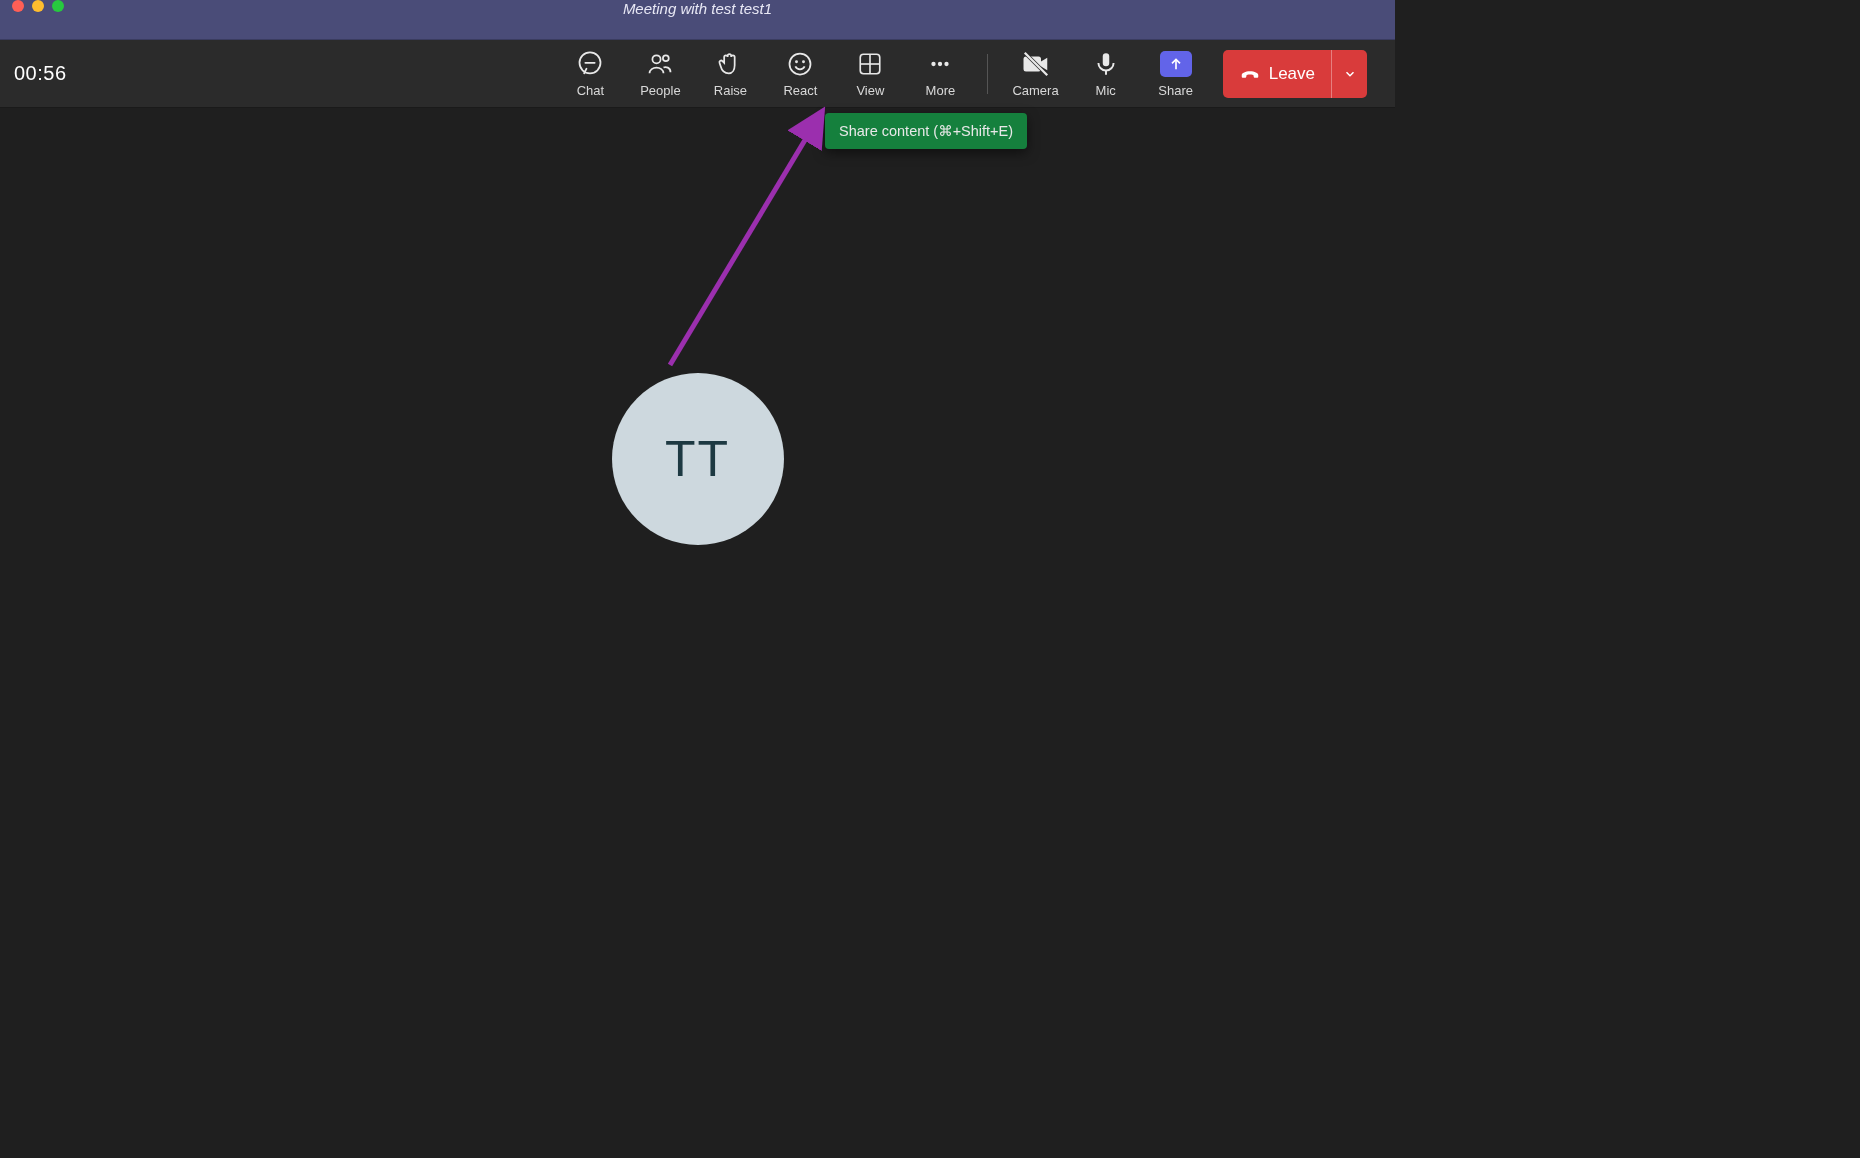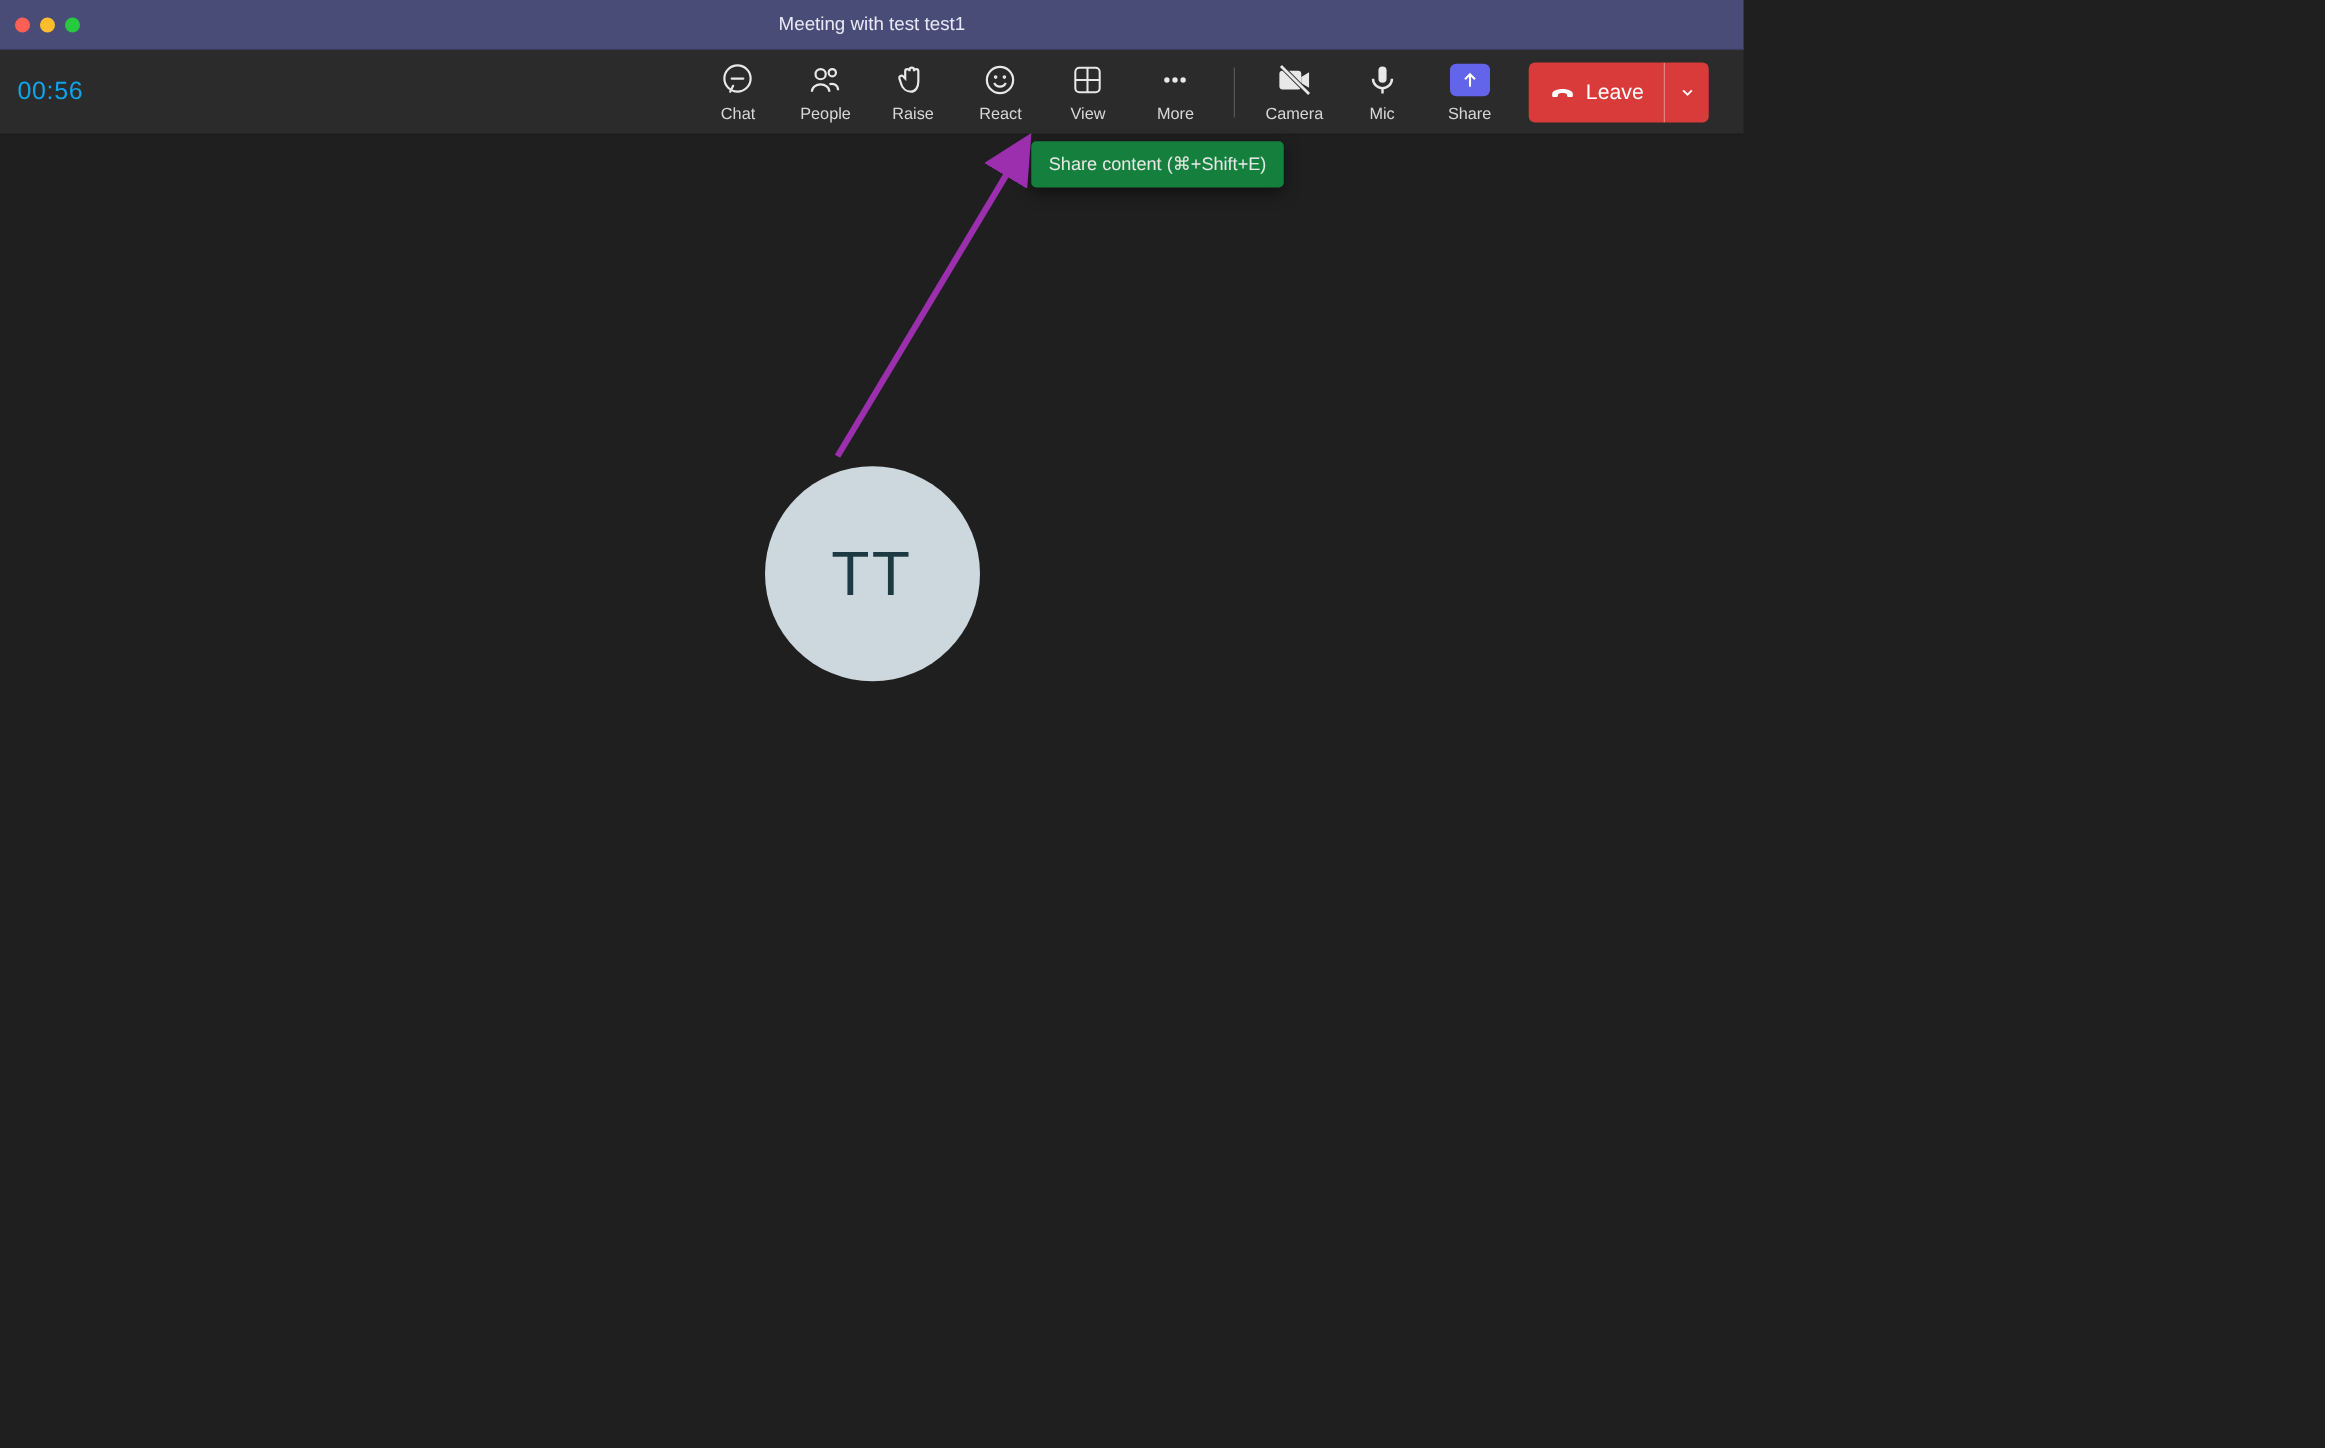--- a/index.html
+++ b/index.html
@@ -8,23 +8,23 @@
     height: 870px;
     background: #1f1f1f;
     font-family: -apple-system, BlinkMacSystemFont, "Segoe UI", sans-serif;
     overflow: hidden;
     position: relative;
   }
   .titlebar {
     height: 40px;
     background: #4a4c78;
     display: flex;
-    align-items: center;
     position: relative;
     border-bottom: 1px solid #3a3c60;
+    font-style: italic;
   }
   .traffic-lights {
     display: flex;
     gap: 8px;
     padding-left: 12px;
   }
   .traffic-light {
     width: 12px; height: 12px; border-radius: 50%;
   }
   .tl-close { background: #ff5f56; }
@@ -40,21 +40,21 @@
   }
   .toolbar {
     height: 68px;
     background: #2b2b2b;
     display: flex;
     align-items: center;
     border-bottom: 1px solid #1a1a1a;
     padding: 0 14px;
   }
   .timer {
-    color: #0ea5e9;
+    color: #ffffff;
     font-size: 20px;
     font-weight: 400;
     letter-spacing: 0.5px;
     min-width: 80px;
   }
   .toolbar-spacer { flex: 1; }
   .toolbar-btns {
     display: flex;
     align-items: center;
     gap: 24px;

